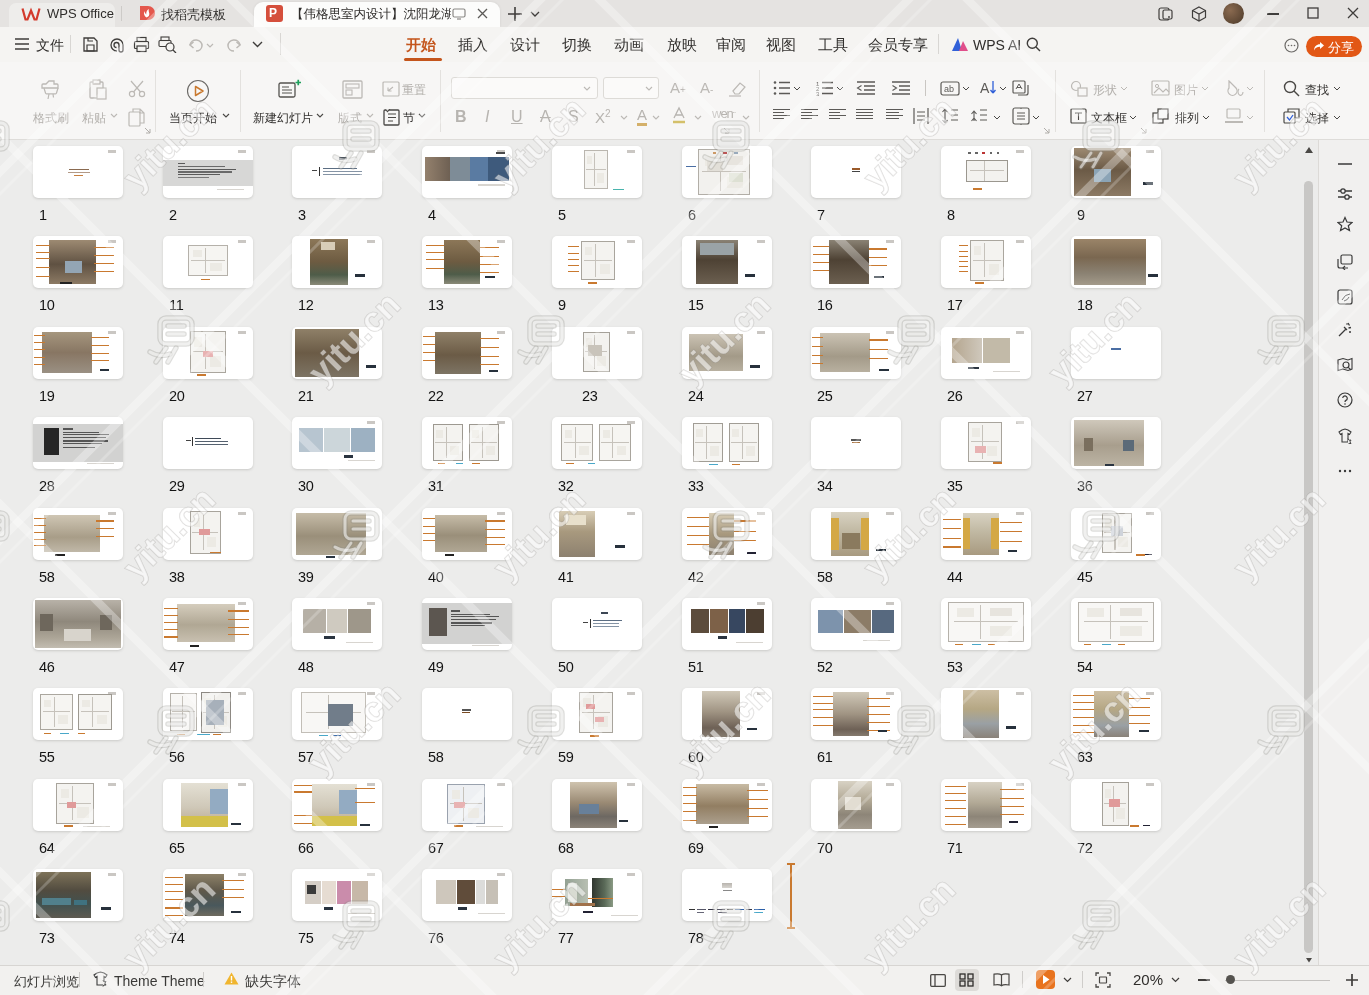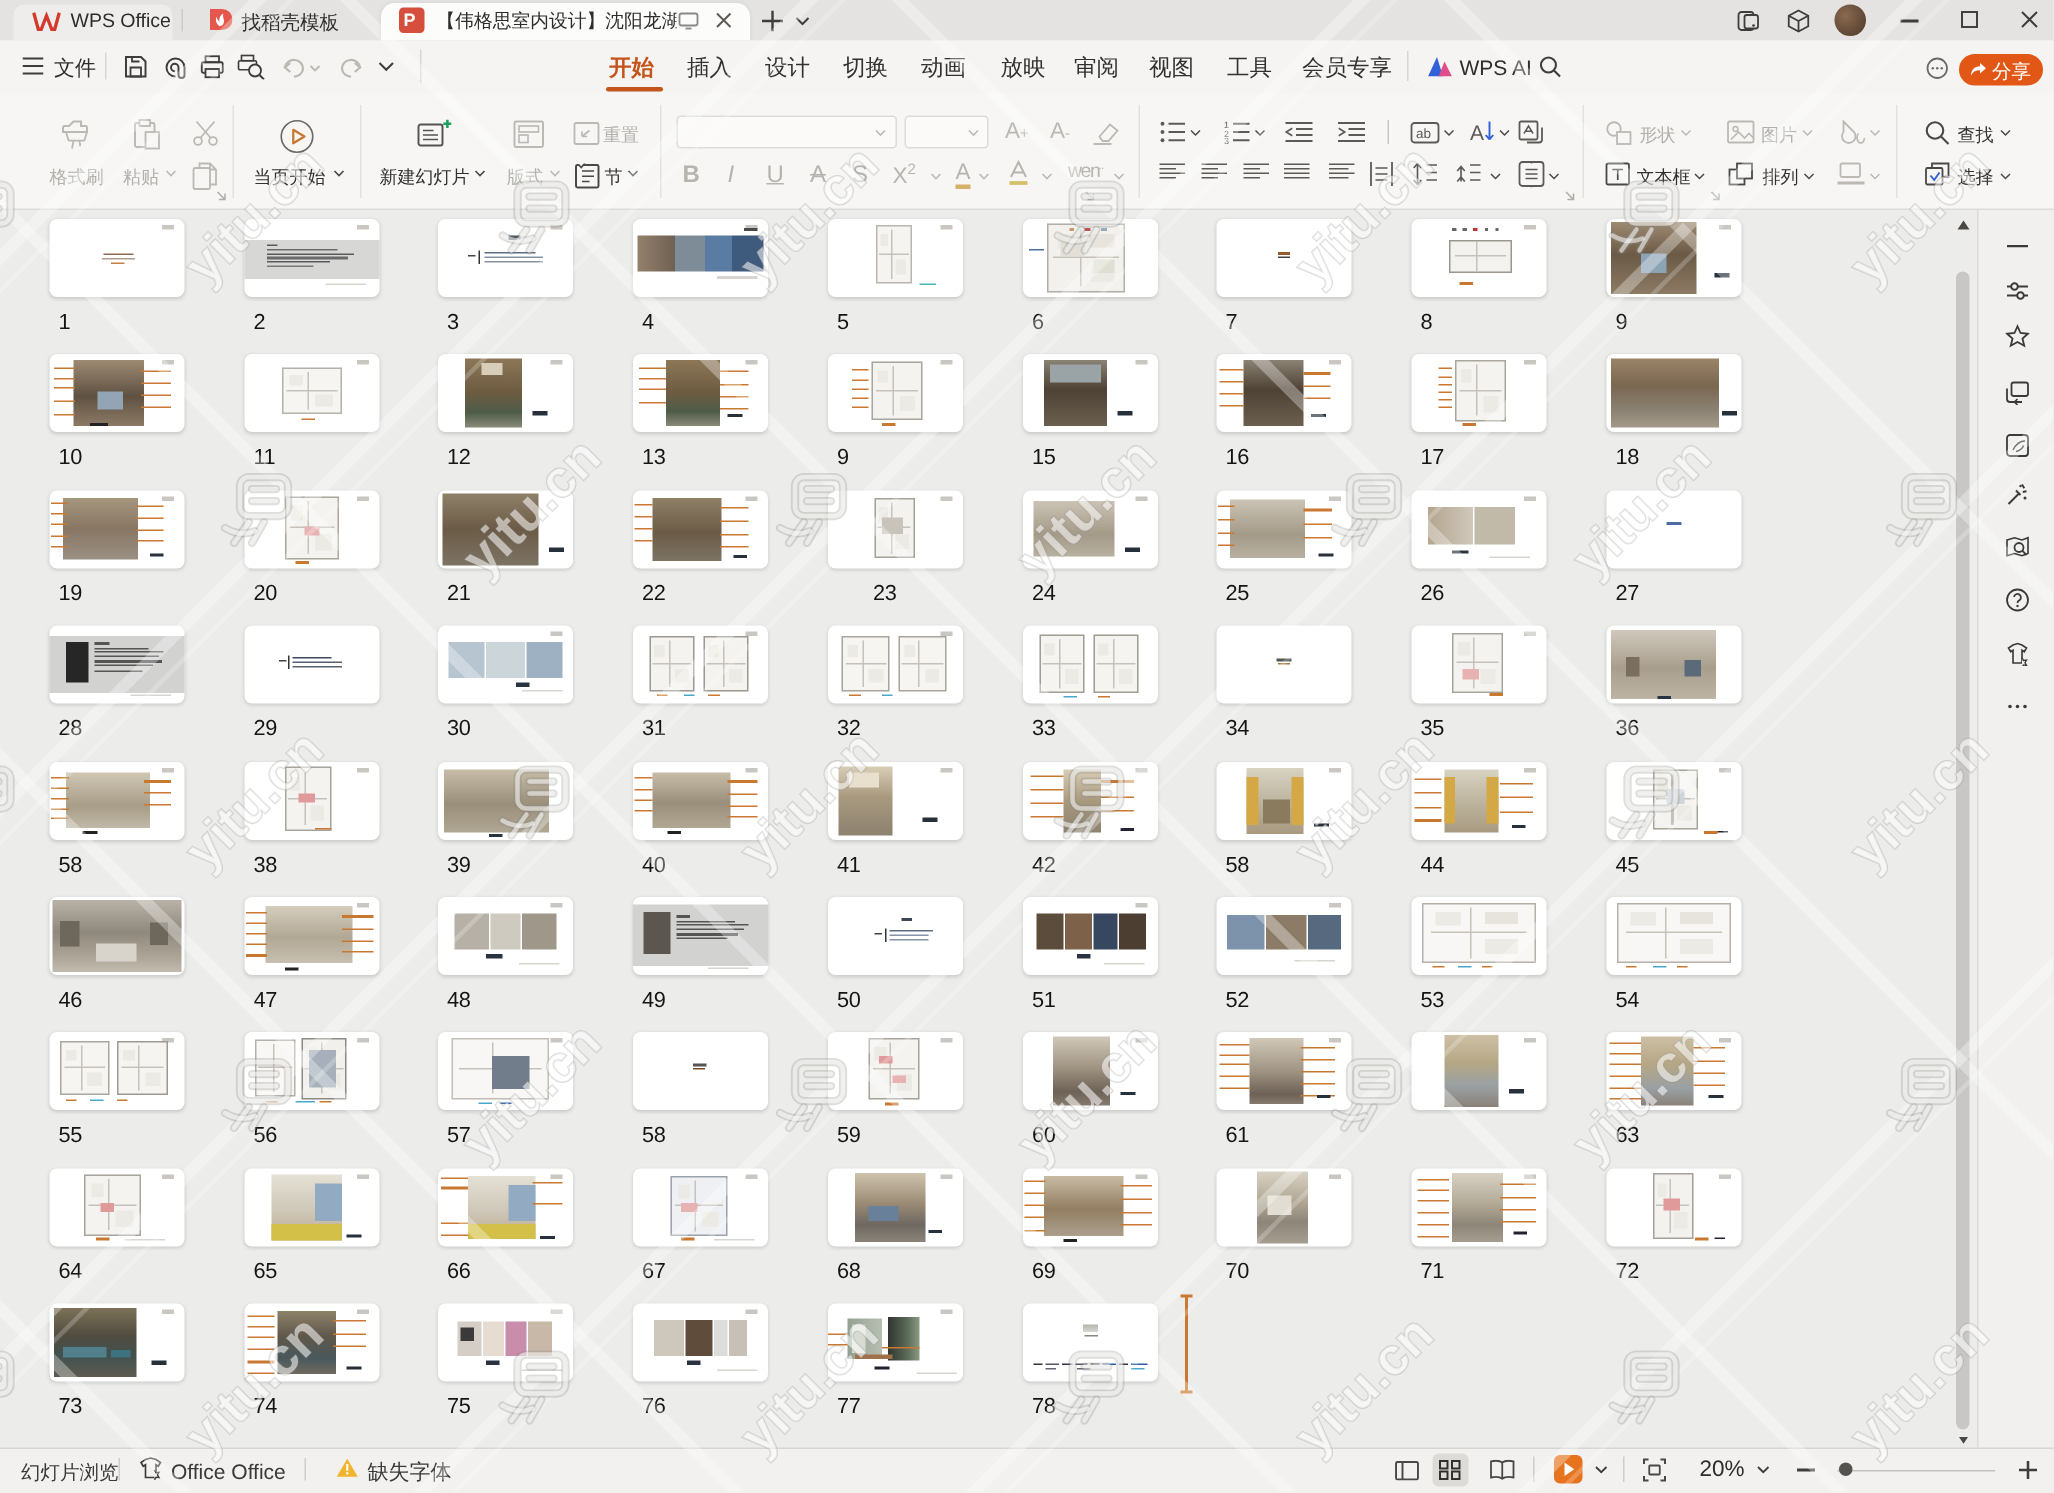--- a/index.html
+++ b/index.html
@@ -1314,21 +1314,21 @@
     <circle cx="8" cy="8" r="1.2" fill="#3a3a3a"></circle>
     <circle cx="13" cy="8" r="1.2" fill="#3a3a3a"></circle>
   </svg>
 <div class="abs" style="left:0;top:965px;width:1369px;height:30px;background:#f2f1ef;border-top:1px solid #d7d5d2"></div>
 <div class="abs" style="left:14px;top:973px;font-size:13px;color:#3a3937">幻灯片浏览</div>
 <div class="abs" style="left:79px;top:972px;width:1px;height:15px;background:#cfcdca"></div>
 <svg class="abs" style="left:92px;top:971px" width="17" height="16" viewBox="0 0 17 16">
     <path d="M5 2 L8.5 1 L12 2 L15 4 L13.5 6.5 L12 5.5 V14 H5 V5.5 L3.5 6.5 L2 4 Z" fill="none" stroke="#3a3a3a" stroke-width="1.1"></path>
     <path d="M11 9 l1 1.8 2-.3 -1 1.8 1 1.8 -2-.3 -1 1.8" fill="#f2f1ef" stroke="#3a3a3a" stroke-width="0.9"></path>
   </svg>
-<div class="abs" style="left:114px;top:973px;font-size:14px;color:#3a3937">Office Office</div>
+<div class="abs" style="left:114px;top:973px;font-size:14px;color:#3a3937">Theme Theme</div>
 <div class="abs" style="left:203px;top:972px;width:1px;height:15px;background:#cfcdca"></div>
 <svg class="abs" style="left:224px;top:972px" width="15" height="13" viewBox="0 0 15 13">
     <path d="M7.5 0.5 L14.5 12.5 H0.5 Z" fill="#f0b52e"></path>
     <rect x="6.8" y="4" width="1.4" height="4.5" fill="#fff"></rect>
     <rect x="6.8" y="9.5" width="1.4" height="1.4" fill="#fff"></rect>
   </svg>
 <div class="abs" style="left:245px;top:973px;font-size:14px;color:#3a3937">缺失字体</div>
 <svg class="abs" style="left:930px;top:974px" width="16" height="13" viewBox="0 0 16 13">
     <rect x="0.7" y="0.7" width="14.6" height="11.6" rx="1" fill="none" stroke="#4a4845" stroke-width="1.3"></rect>
     <line x1="5" y1="1" x2="5" y2="12" stroke="#4a4845" stroke-width="1.3"></line>

